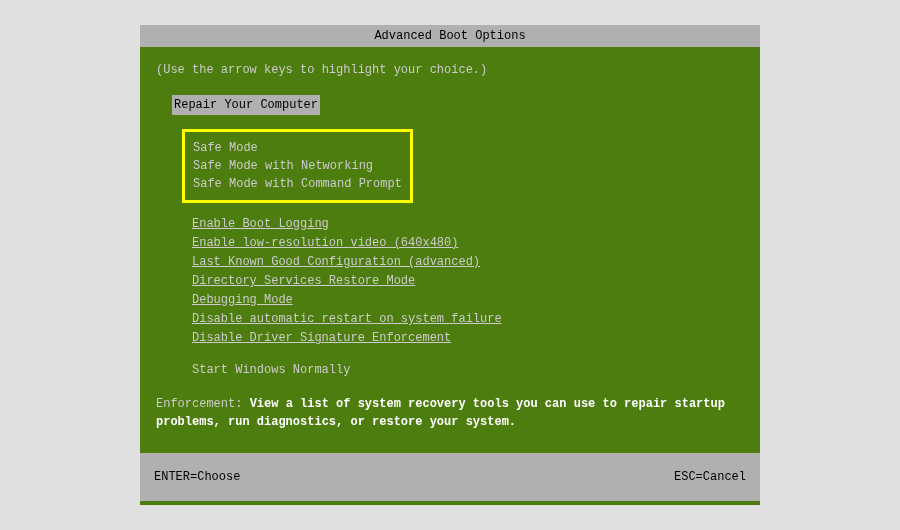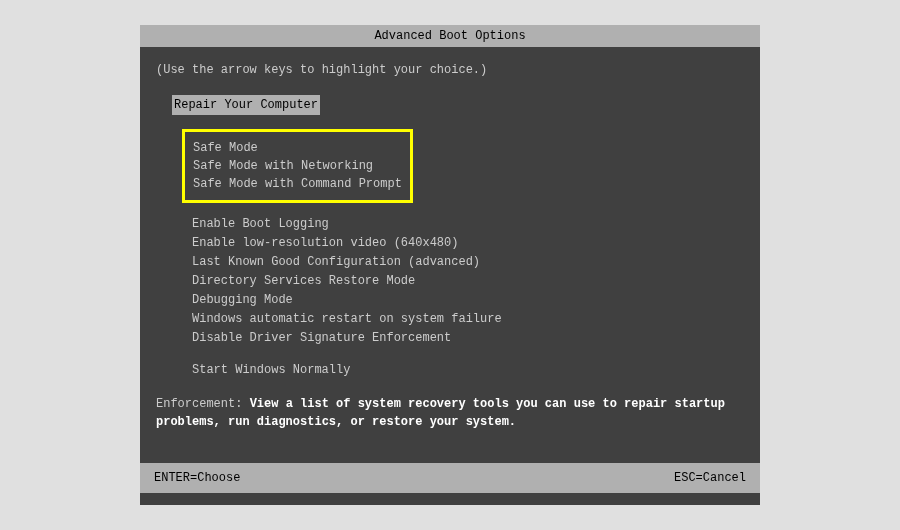--- a/index.html
+++ b/index.html
@@ -12,21 +12,21 @@
       height: 530px;
       background: #e0e0e0;
       display: flex;
       align-items: center;
       justify-content: center;
       font-family: 'Courier New', monospace;
     }
     .boot-screen {
       width: 620px;
       height: 480px;
-      background: #404040;
+      background: #4d7c0f;
       color: #fff;
       position: relative;
       font-size: 12px;
       line-height: 1.5;
     }
     .title-bar {
       background: #b0b0b0;
       color: #000;
       text-align: center;
       padding: 2px 0;
@@ -60,20 +60,21 @@
       padding: 7px 8px;
       margin-left: 26px;
       margin-bottom: 12px;
     }
     .highlight-box div {
       color: #ccc;
     }
     .options-list {
       margin-left: 36px;
       color: #ccc;
+      text-decoration: underline;
     }
     .options-list div {
       margin-bottom: 1px;
     }
     .normal-start {
       margin-left: 36px;
       margin-top: 14px;
       color: #ccc;
     }
     .description {
@@ -82,26 +83,26 @@
     }
     .desc-label {
       display: inline;
     }
     .desc-text {
       color: #fff;
       font-weight: bold;
     }
     .footer-bar {
       position: absolute;
-      bottom: 12px;
+      bottom: 4px;
       left: 0;
       right: 0;
       background: #b0b0b0;
       color: #000;
-      padding: 6px 14px;
+      padding: 15px 14px;
       display: flex;
       justify-content: space-between;
     }
   </style>
 </head>
 <body>
 
 <div class="boot-screen">
   <div class="title-bar">Advanced Boot Options</div>
 
@@ -116,21 +117,21 @@
       <div>Safe Mode with Networking</div>
       <div>Safe Mode with Command Prompt</div>
     </div>
 
     <div class="options-list">
       <div>Enable Boot Logging</div>
       <div>Enable low-resolution video (640x480)</div>
       <div>Last Known Good Configuration (advanced)</div>
       <div>Directory Services Restore Mode</div>
       <div>Debugging Mode</div>
-      <div>Windows automatic restart on system failure</div>
+      <div>Disable automatic restart on system failure</div>
       <div>Disable Driver Signature Enforcement</div>
     </div>
 
     <div class="normal-start">Start Windows Normally</div>
 
     <div class="description">
       <span class="desc-label">Enforcement: </span><span class="desc-text">View a list of system recovery tools you can use to repair startup problems, run diagnostics, or restore your system.</span>
     </div>
   </div>
 

